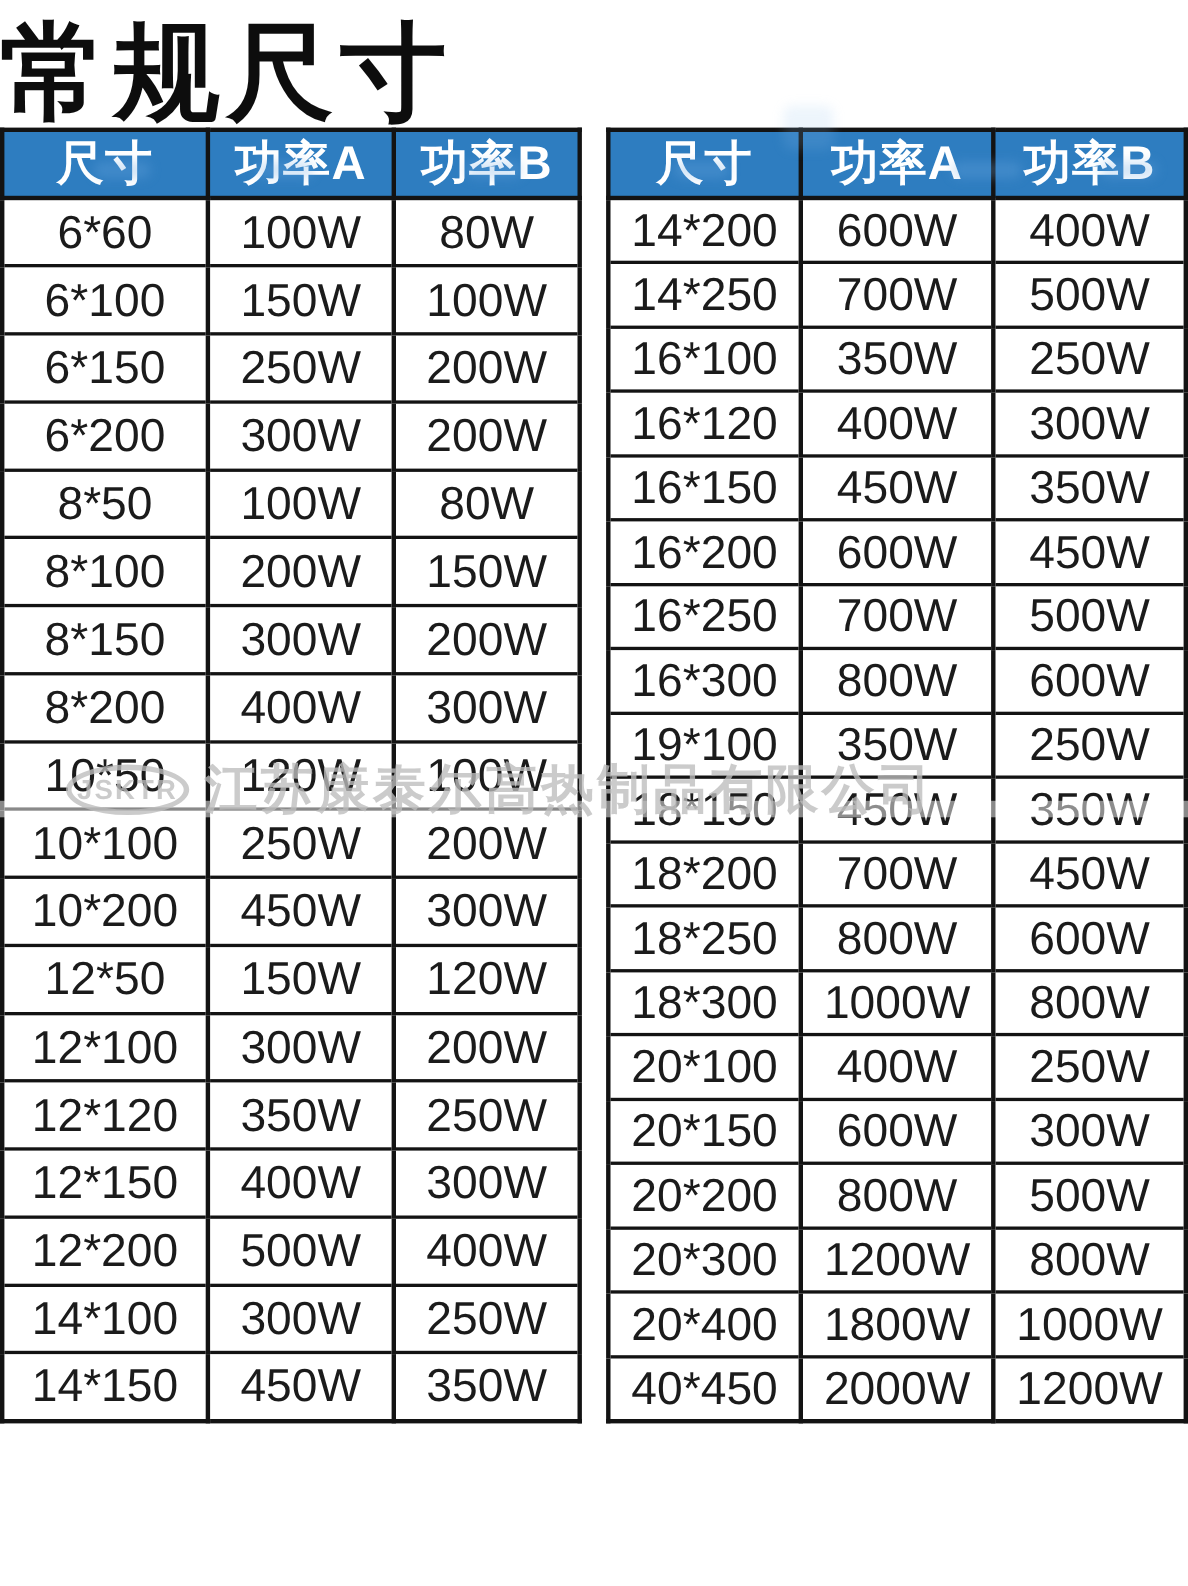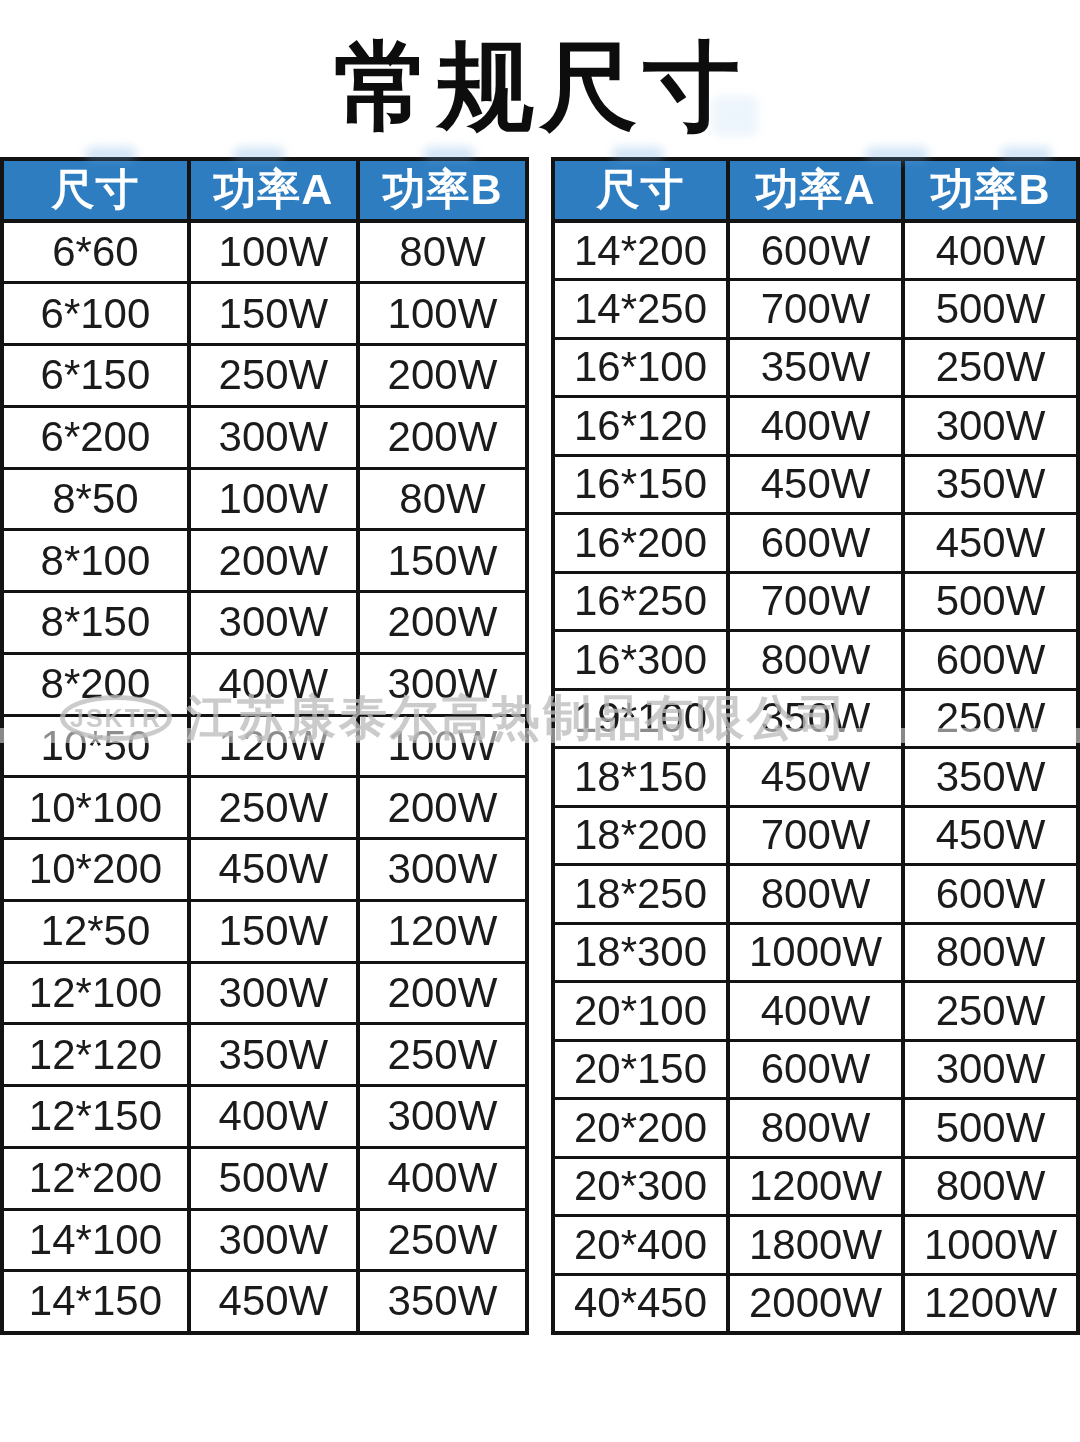--- a/index.html
+++ b/index.html
@@ -13,27 +13,26 @@
   *{box-sizing:border-box;margin:0;padding:0;}
   html,body{width:1080px;height:1442px;}
   body{
     background:var(--page-bg);
     font-family:"Liberation Sans", sans-serif;
     position:relative;
     overflow:hidden;
     width:1080px;height:1442px;
   }
   .page-title{
-    text-align:center;
     font-size:97px;
     font-weight:800;
     letter-spacing:6px;
     color:#0d0d0d;
-    padding-top:27px;
-    height:157px;
+    padding-top:6px;
+    height:116px;
     line-height:120px;
   }
   .tables-wrap{
     display:flex;
     gap:22px;
     padding:0 0;
     justify-content:space-between;
   }
   table.size-table{
     flex:1;

